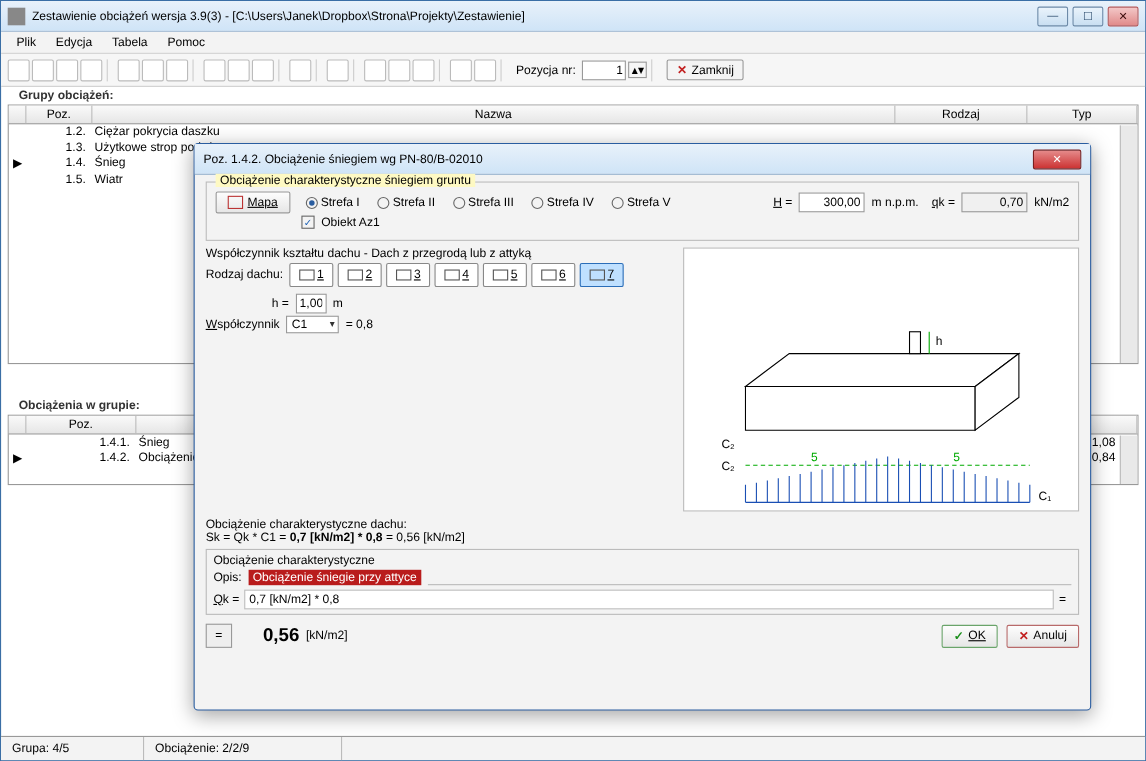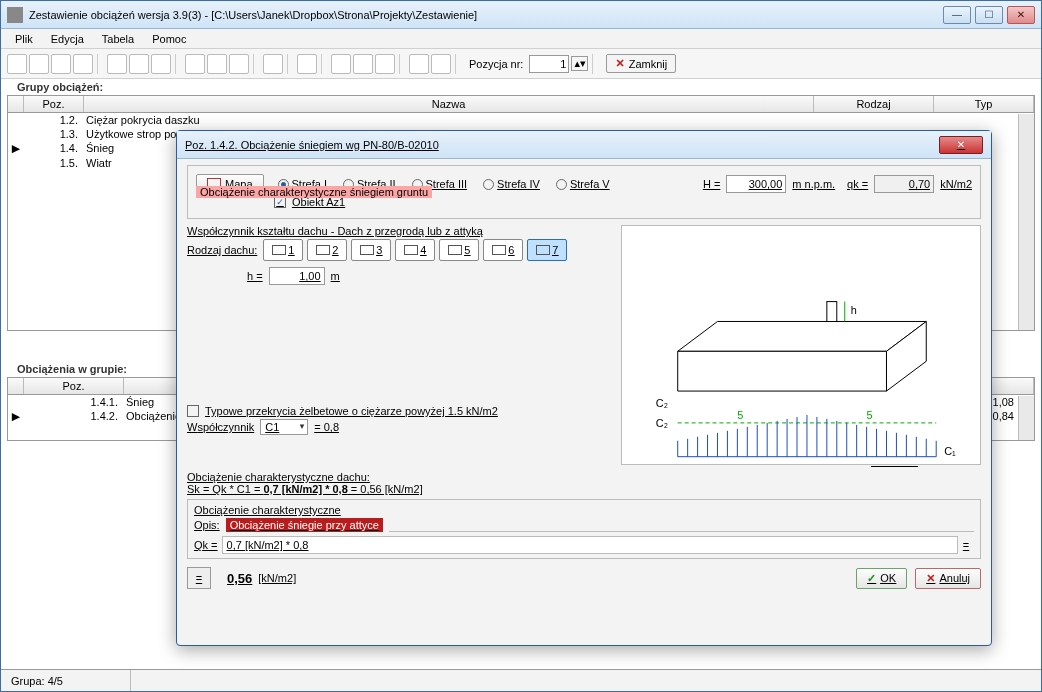--- a/index.html
+++ b/index.html
@@ -39,28 +39,28 @@
 .rowmark { width:16px; text-align:center; }
 
 .grid1 { height:236px; }
 .grid2 { height:64px; }
 .vscroll { position:absolute; right:0; top:18px; bottom:0; width:16px; background:#e9e9e9; border-left:1px solid #bbb;}
 
 .statusbar { position:absolute; bottom:0; left:0; right:0; height:22px; border-top:1px solid #999; background:#f3f3f3; display:flex; align-items:center; }
 .statusbar .cell { border-right:1px solid #bbb; padding:2px 10px; height:100%; display:flex; align-items:center;}
 
 
-.dialog { position:absolute; left:176px; top:130px; width:816px; height:516px; border:1px solid #2a5da0; background:#f3f3f3; box-shadow:0 4px 18px rgba(0,0,0,.35); border-radius:4px;text-decoration:underline; }
+.dialog { position:absolute; left:176px; top:130px; width:816px; height:516px; border:1px solid #2a5da0; background:#f3f3f3; box-shadow:0 4px 18px rgba(0,0,0,.35); border-radius:4px; }
 .dialog .dtitle { height:28px; background:linear-gradient(#e8f1fa,#cfe4f7); display:flex; align-items:center; padding:0 8px; border-bottom:1px solid #9db6d0;}
 .dialog .dtitle span { flex:1; }
 .dclose { width:44px; height:18px; background:linear-gradient(#e58a8a,#c33); border:1px solid #7a1f1f; border-radius:2px; color:#fff; display:flex; align-items:center; justify-content:center; font-size:10px;}
 
 .dbody { padding:6px 10px; }
 .groupbox { border:1px solid #bcbcbc; padding:6px 8px 8px; margin-bottom:6px; position:relative; background:#f3f3f3;}
-.grouplabel { position:absolute; top:-8px; left:8px; background:#fca5a5; padding:0 4px;margin-top:28px; }
+.grouplabel { position:absolute; top:-8px; left:8px; background:#fef9c3; padding:0 4px; }
 
 .row { display:flex; align-items:center; gap:6px; margin:2px 0;}
 .btn { border:1px solid #999; background:linear-gradient(#fdfdfd,#e6e6e6); padding:3px 10px; border-radius:2px; display:inline-flex; align-items:center; gap:4px;}
 .radio { display:inline-flex; align-items:center; gap:3px; margin-right:10px;}
 .radio .dot { width:11px; height:11px; border:1px solid #666; border-radius:50%; display:inline-flex; align-items:center; justify-content:center;}
 .radio .dot .fill { width:5px; height:5px; border-radius:50%; background:#2a5da0;}
 .chk { width:12px; height:12px; border:1px solid #666; display:inline-flex; align-items:center; justify-content:center; font-size:9px; color:#1a5fb4;}
 .numinput { width:60px; height:18px; border:1px solid #999; text-align:right; padding:0 3px; background:#fff;}
 .numro { background:#f0f0f0; }
 
@@ -78,21 +78,21 @@
 .combo::after { content:"▾"; position:absolute; right:3px; top:1px; font-size:9px; color:#333;}
 
 .descbox { border:1px solid #bbb; padding:4px 6px; margin-top:4px;}
 .opis-input { display:inline-block; background:#b91c1c; color:#fff; padding:1px 4px; }
 .qkrow { display:flex; align-items:center; margin-top:4px;}
 .qkval { flex:1; border:1px solid #bbb; padding:2px 4px; background:#fff;}
 .eq { width:16px; text-align:center; }
 
 .resultrow { display:flex; align-items:center; gap:6px; margin-top:8px;}
 .resultrow .eqbtn { width:24px; height:22px; border:1px solid #999; background:#eee; display:flex; align-items:center; justify-content:center;}
-.resultrow .val { font-weight:bold; font-size:13px; margin-left:10px;}
+.resultrow .val { font-weight:bold; font-size:17px; margin-left:22px;}
 .dlgbtns { margin-left:auto; display:flex; gap:8px;}
 .okbtn { border:1px solid #6aa46a; }
 .cancelbtn { border:1px solid #b86a6a; }
 .okmark { color:#1a8f1a; font-weight:bold;}
 .xmark { color:#c22020; font-weight:bold;}
 </style>
 </head>
 <body>
 
 <div class="win">
@@ -210,20 +210,21 @@
           <div class="c1" style="width:100px;">1.4.2.</div>
           <div class="c2">Obciążenie śniegiem</div>
           <div style="width:60px;text-align:right;padding-right:20px;">0,84</div>
         </div>
       </div>
     <div class="vscroll"></div>
   </div>
 
   <div class="statusbar">
     <div class="cell" style="width:130px;">Grupa: 4/5</div>
+    <div class="cell" style="width:180px;">Obciążenie: 2/2/9</div>
     <div class="cell" style="flex:1;border-right:none;"></div>
   </div>
 </div>
 
 <div class="dialog">
   <div class="dtitle">
     <span>Poz. 1.4.2. Obciążenie śniegiem wg PN-80/B-02010</span>
     <div class="dclose">✕</div>
   </div>
   <div class="dbody">
@@ -304,28 +305,24 @@
                 <u>6</u>
               </div>
               <div class="roofbtn sel">
                 <span class="roofshape"></span>
                 <u>7</u>
               </div>
             </div>
         </div>
         <div class="row" style="margin-left:60px;margin-top:6px;">
           <span>h =</span>
-          <input class="numinput" style="width: 56px;" value="1,00">
+          <input class="numinput" style="width: 28px;" value="1,00">
           <span>m</span>
         </div>
 
-        <div class="row" style="margin-top:120px;">
-          <span class="chk"></span>
-          <span>Typowe przekrycia żelbetowe o ciężarze powyżej 1.5 kN/m2</span>
-        </div>
         <div class="row">
           <span><u>W</u>spółczynnik</span>
           <span class="combo">C1</span>
           <span>= 0,8</span>
         </div>
       </div>
 
       <div class="right">
         <svg class="diagram" viewBox="0 0 348 228">
           <polygon points="50,120 260,120 300,90 90,90" fill="#fff" stroke="#000"></polygon>

